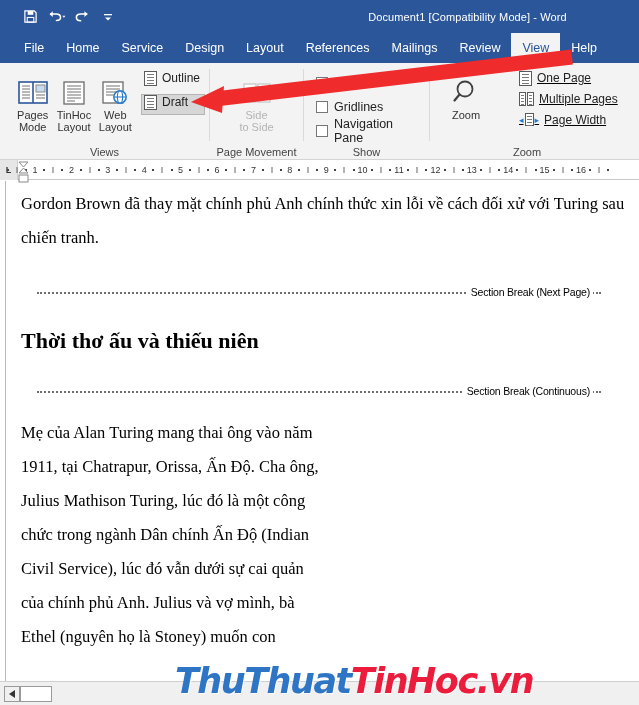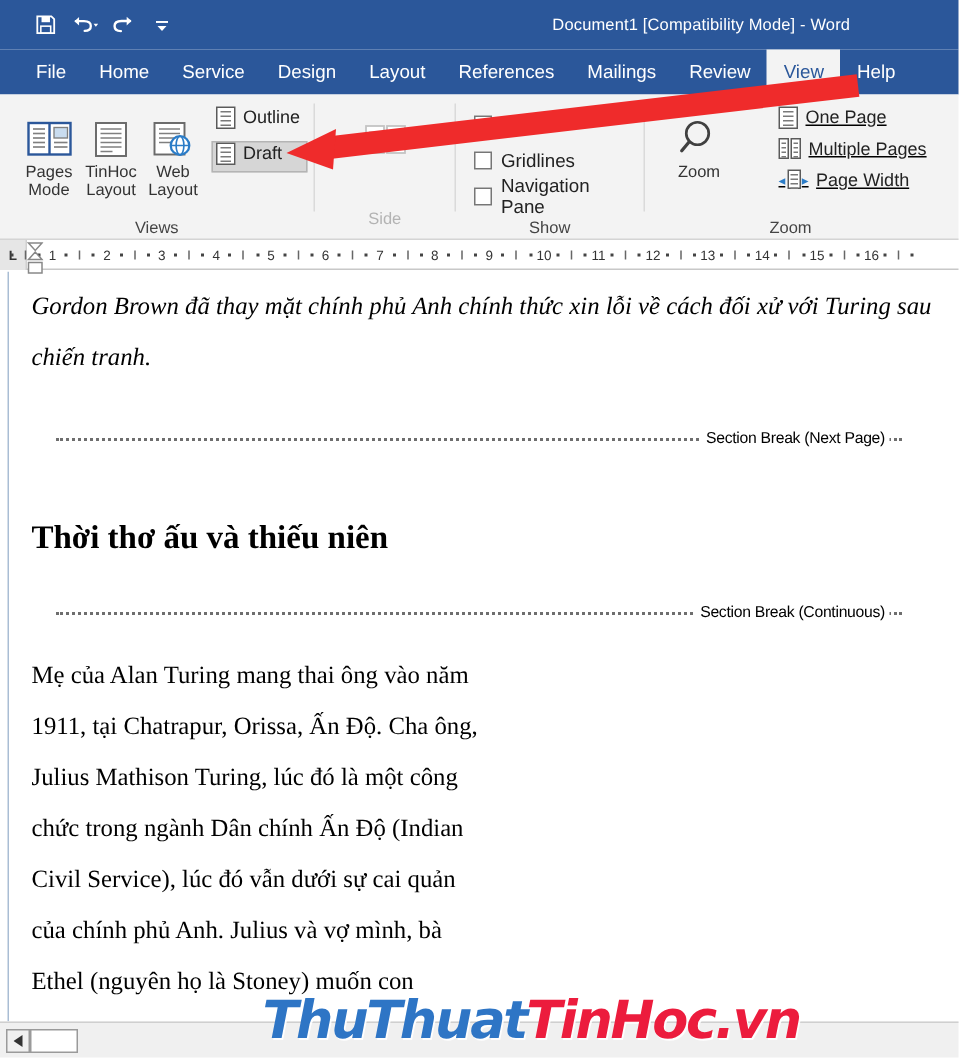--- a/index.html
+++ b/index.html
@@ -102,21 +102,21 @@
   .docarea{
     position:absolute; left:0; right:0; top:181px; bottom:24px;
     background:#fff; overflow:hidden;
   }
   .leftbar{ position:absolute; left:0; top:0; bottom:0; width:6px; background:#fff; border-right:1px solid #a9bdd4;}
   .docinner{ position:absolute; left:7px; right:0; top:0; bottom:0; padding:0 14px; }
   .para{
     font-family:"Liberation Serif", serif; font-size:16.5px; color:#000;
     line-height:34px; margin:0;
   }
-  .para.first{ padding-top:6px;font-style:italic; }
+  .para.first{ padding-top:6px; }
   .heading{
     font-family:"Liberation Serif", serif; font-size:22px; font-weight:bold;
     color:#000; margin:0; line-height:30px;
   }
   .narrow{ width:300px; }
   .sectionbreak{
     position:relative; height:18px; margin:16px;
   }
   .sectionbreak .line{
     position:absolute; left:0; right:8px; top:50%;
@@ -282,21 +282,21 @@
           <span>Draft</span>
         </div>
       </div>
     </div>
     <div class="group-label">Views</div>
   </div>
   <div class="group-sep"></div>
 
   <div class="group" style="width:93px;">
     <div class="group-body" style="justify-content:center;">
-      <div class="bigbtn disabled" style="width:60px;gap:31px;">
+      <div class="bigbtn disabled" style="width:60px;">
         <div class="ico">
           <svg width="30" height="24" viewBox="0 0 30 24">
             <rect x="2" y="2" width="12" height="18" fill="#fff" stroke="#c4c4c4" stroke-width="1.2"></rect>
             <rect x="16" y="2" width="12" height="18" fill="#fff" stroke="#c4c4c4" stroke-width="1.2"></rect>
             <g stroke="#d2d2d2" stroke-width="1">
               <line x1="4" y1="6" x2="12" y2="6"></line>
                 <line x1="4" y1="9" x2="12" y2="9"></line>
               <line x1="4" y1="12" x2="12" y2="12"></line>
                 <line x1="4" y1="15" x2="12" y2="15"></line>
               <line x1="18" y1="6" x2="26" y2="6"></line>
@@ -465,21 +465,21 @@
 <div class="docarea">
   <div class="leftbar"></div>
   <div class="docinner">
     <p class="para first">Gordon Brown đã thay mặt chính phủ Anh chính thức xin lỗi về cách đối xử với Turing sau chiến tranh.</p>
 
     <div class="sectionbreak" style="margin-top:28px;">
       <div class="line"></div>
       <div class="lbl">Section Break (Next Page)</div>
     </div>
 
-    <h1 class="heading" style="margin-top:42px;">Thời thơ ấu và thiếu niên</h1>
+    <h1 class="heading" style="margin-top:25px;">Thời thơ ấu và thiếu niên</h1>
 
     <div class="sectionbreak" style="margin-top:26px;">
       <div class="line"></div>
       <div class="lbl">Section Break (Continuous)</div>
     </div>
 
     <p class="para narrow" style="margin-top:6px;">Mẹ của Alan Turing mang thai ông vào năm 1911, tại Chatrapur, Orissa, Ấn Độ. Cha ông, Julius Mathison Turing, lúc đó là một công chức trong ngành Dân chính Ấn Độ (Indian Civil Service), lúc đó vẫn dưới sự cai quản của chính phủ Anh. Julius và vợ mình, bà Ethel (nguyên họ là Stoney) muốn con</p>
   </div>
 </div>
 

